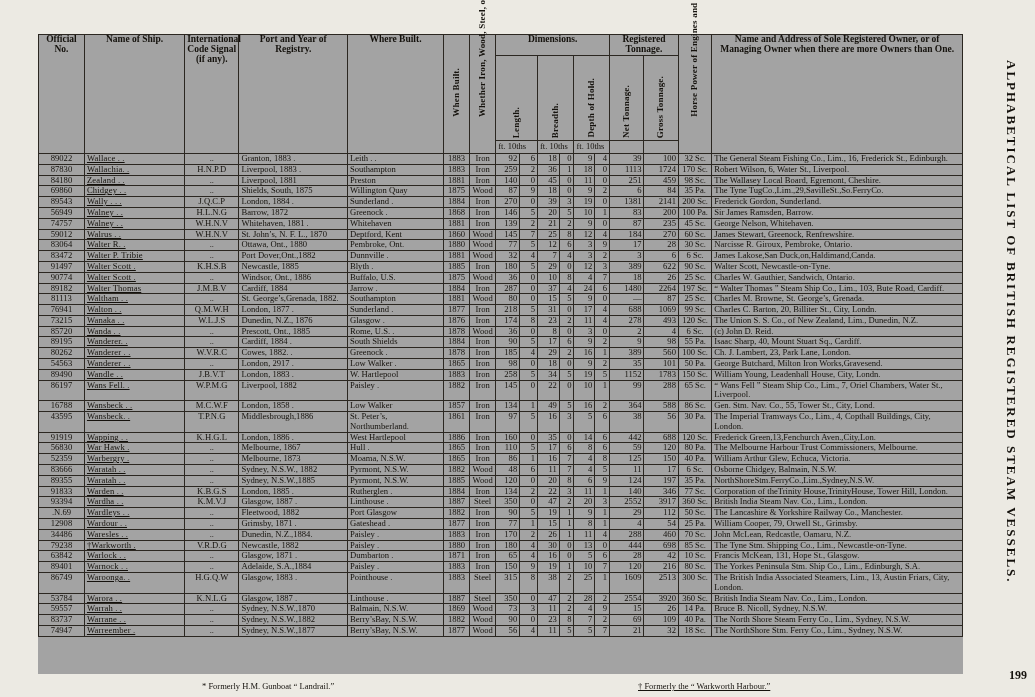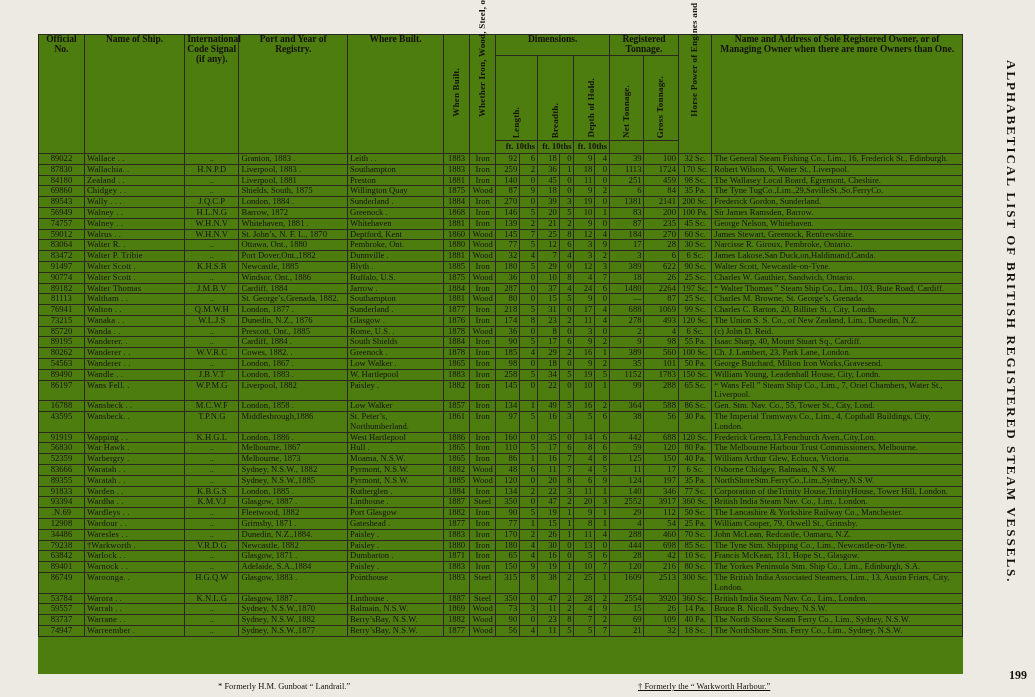--- a/index.html
+++ b/index.html
@@ -1,36 +1,36 @@
 <!DOCTYPE html>
 <html><head>
 <meta charset="utf-8">
 <style>
   html,body{margin:0;padding:0;background:#e9e7e0;}
   body{width:1035px;height:697px;overflow:hidden;font-family:"Liberation Serif",serif;color:#15120d;}
   .page{position:relative;width:1035px;height:697px;background:#eceae3;}
-  .sheet{position:absolute;left:38px;top:34px;width:925px;height:640px;background:#4d7c0f;}
+  .sheet{position:absolute;left:38px;top:34px;width:925px;height:640px;background:#a3a3a3;}
   table.reg{border-collapse:collapse;width:925px;table-layout:fixed;}
   table.reg td,table.reg th{border:1px solid #2b2721;vertical-align:top;padding:0 2px;}
   .hdr th{text-align:center;vertical-align:middle;font-weight:bold;font-size:9.5px;line-height:1.05;padding:2px 1px;}
   .vert{writing-mode:vertical-rl;transform:rotate(180deg);white-space:nowrap;font-size:9px;font-weight:bold;letter-spacing:.2px;}
   .vcell{height:84px;text-align:center;}
   .vinner{display:flex;align-items:flex-end;justify-content:center;height:82px;}
-  .subhdr th{font-size:8.5px;font-weight:bold;text-align:right;padding:0;height:12px;margin-top:27px;}
+  .subhdr th{font-size:8.5px;font-weight:normal;text-align:left;padding:0;height:12px;margin-top:27px;}
   .grp{font-size:9.5px;font-weight:bold;text-align:center;}
   td{font-size:8.6px;line-height:1.14;}
   .c{text-align:center;}
   .r{text-align:right;}
   .l{text-align:left;}
-  .nm{letter-spacing:.15px;}
+  .nm{letter-spacing:.15px;text-decoration:underline;}
   .sidetitle{position:absolute;right:6px;top:60px;width:26px;height:520px;}
   .sidetitle span{display:block;writing-mode:vertical-rl;font-weight:bold;font-size:13px;letter-spacing:2px;white-space:nowrap;}
   .pageno{position:absolute;right:8px;bottom:14px;font-weight:bold;font-size:12px;font-family:Liberation Serif, serif;}
   .foot{position:absolute;left:38px;bottom:16px;width:925px;font-size:8.5px;}
-  .foot .f1{position:absolute;left:180px;}
+  .foot .f1{position:absolute;left:164px;}
   .foot .f2{position:absolute;left:600px;text-decoration:underline;}
   .grpsep td{border-top:1px solid #2b2721;}
 </style>
 </head>
 <body>
 
 <div class="page">
   <div class="sheet">
     <table class="reg">
       <colgroup>
@@ -472,21 +472,21 @@
             <td class="r">1</td>
             <td class="r">389</td>
             <td class="r">560</td>
             <td class="c">100 Sc.</td>
             <td class="l">Ch. J. Lambert, 23, Park Lane, London.</td>
           </tr>
           <tr>
             <td class="c">54563</td>
             <td class="l nm">Wanderer .    .</td>
             <td class="c">..</td>
-            <td class="l">London, 1867  .</td>
+            <td class="l">London, 2917  .</td>
             <td class="l">Low Walker  .</td>
             <td class="c">1865</td>
             <td class="c">Iron</td>
             <td class="r">98</td>
             <td class="r">0</td>
             <td class="r">18</td>
             <td class="r">0</td>
             <td class="r">9</td>
             <td class="r">2</td>
             <td class="r">35</td>

